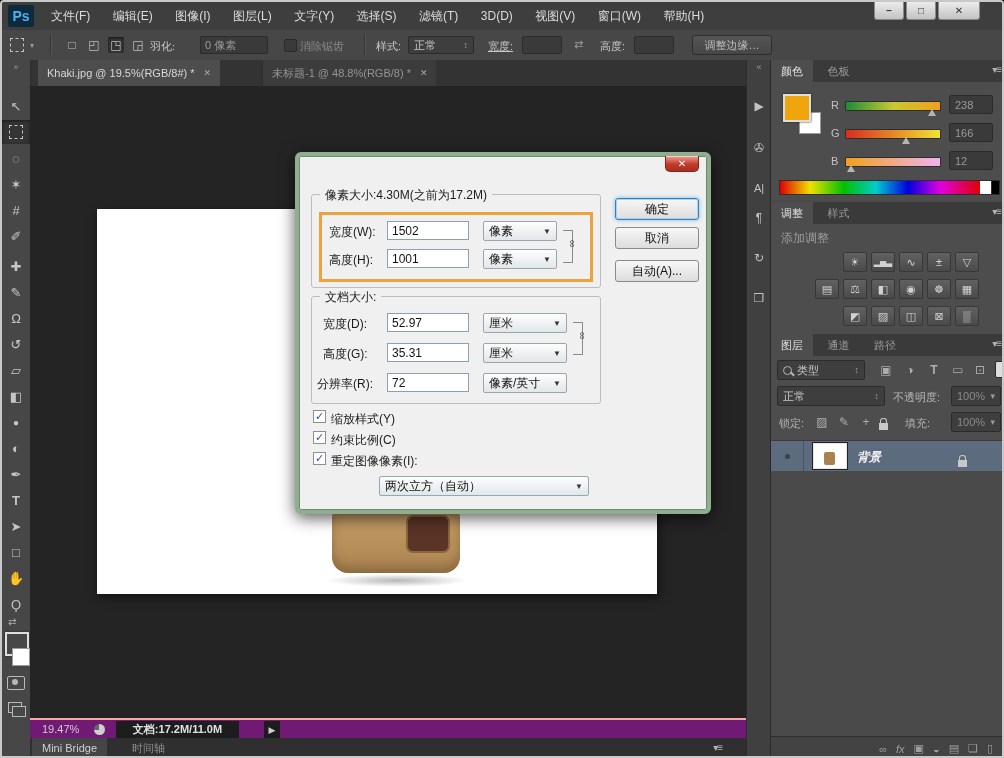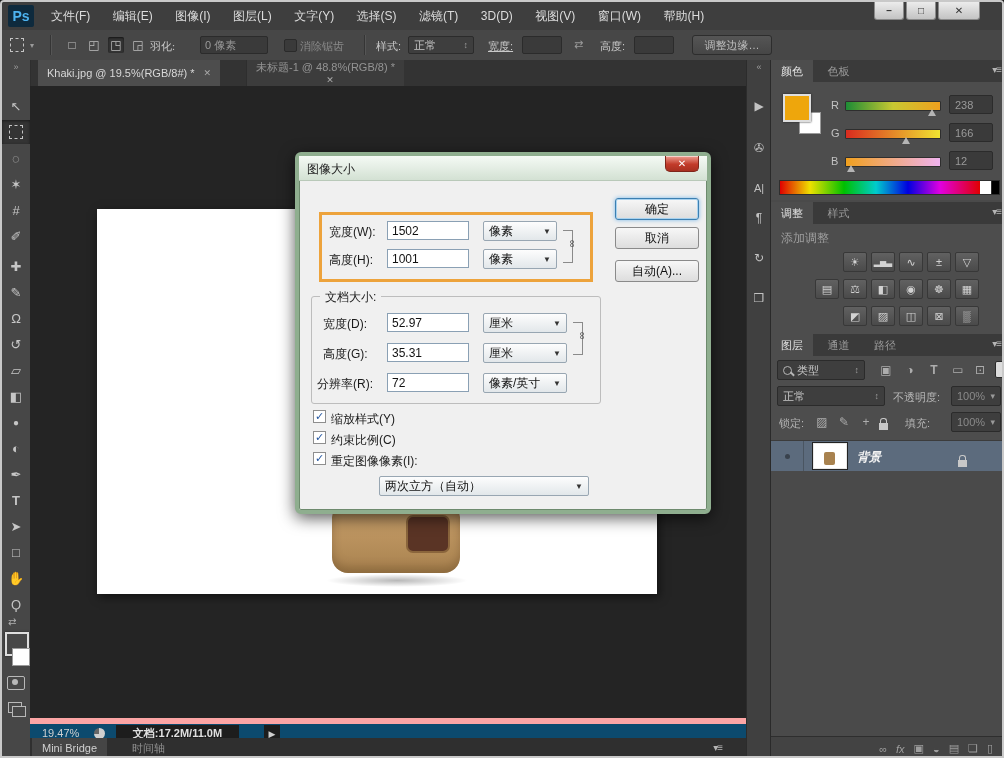--- a/index.html
+++ b/index.html
@@ -106,21 +106,21 @@
   .lthumb{width:32px;height:24px;background:#fff;border:1px solid #e8e8e8;outline:1px solid #222;position:relative;}
   .lthumb:after{content:"";position:absolute;left:10px;top:8px;width:11px;height:13px;background:#a8824f;border-radius:2px;}
   .lockico{position:relative;width:9px;height:7px;background:#c8c8c8;display:inline-block;}
   .lockico:before{content:"";position:absolute;left:1px;top:-5px;width:5px;height:4px;border:1.5px solid #c8c8c8;border-bottom:none;border-radius:3px 3px 0 0;}
   .mag{position:relative;width:7px;height:7px;border:1.5px solid #b5b5b5;border-radius:50%;display:inline-block;}
   .mag:after{content:"";position:absolute;width:5px;height:1.5px;background:#b5b5b5;transform:rotate(45deg);right:-4px;bottom:-1px;}
   .pfooter{left:0;top:676px;width:236px;height:24px;background:#434343;border-top:1px solid #2e2e2e;
            display:flex;align-items:center;justify-content:flex-end;gap:9px;padding-right:14px;box-sizing:border-box;}
   .fticon{color:#9e9e9e;font-size:11px;}
   
-  .statusbar{left:28px;top:716px;width:716px;height:20px;background:#0c4a6e;border-top:6px solid #fca5a5;}
+  .statusbar{left:28px;top:716px;width:716px;height:20px;background:#701a75;border-top:2px solid #fca5a5;}
   .statustext{color:#cfcfcf;font-size:11px;top:3px;}
   .pieicon{top:4px;width:11px;height:11px;border-radius:50%;background:conic-gradient(#cfcfcf 0 270deg,#666 270deg 360deg);}
   .docfield{top:1px;height:17px;background:#1d1d1d;color:#e0e0e0;font-size:11px;font-weight:bold;
             display:flex;align-items:center;justify-content:center;}
   .playbtn{top:1px;width:16px;height:17px;background:#1d1d1d;color:#cfcfcf;font-size:9px;display:flex;align-items:center;justify-content:center;}
   .bottombar{left:28px;top:736px;width:716px;height:20px;background:#2f2f2f;}
   .btab{top:0;height:20px;line-height:20px;font-size:11px;padding:0 10px;display:inline-block;}
   .btab.active{background:#454545;color:#d0d0d0;}
   .btab.idle{color:#8e8e8e;}
 </style>
@@ -173,21 +173,21 @@
     <span class="abs optlabel" style="left:598px;">高度:</span>
     <input class="abs darkfield" style="left: 632px; width: 40px;" value="">
     <div class="abs darkbtn" style="left:690px;width:80px;">调整边缘…</div>
   </div>
 
   <div class="abs tabbar">
     <div class="abs doctab active" style="left:8px;">
       <span>Khaki.jpg @ 19.5%(RGB/8#) *</span>
         <span class="tabclose">✕</span>
     </div>
-    <div class="abs doctab inactive" style="left:216px;flex-direction:column;">
+    <div class="abs doctab inactive" style="left:232px;">
       <span>未标题-1 @ 48.8%(RGB/8) *</span>
         <span class="tabclose">✕</span>
     </div>
   </div>
 
   <div class="abs toolbar">
     <div class="abs collapser" style="left:0;top:2px;width:28px;text-align:center;">»</div>
     <div class="abs tool" style="top:34px;">
         <span>↖</span>
       </div>
@@ -399,25 +399,25 @@
       <span class="fticon" style="font-style:italic;">fx</span>
       <span class="fticon">▣</span>
       <span class="fticon">◒</span>
       <span class="fticon">▤</span>
       <span class="fticon">❏</span>
       <span class="fticon">▯</span>
     </div>
   </div>
 
   <div class="abs dlg">
-    <div class="abs dlgtitle">
-      <span class="abs dlgtitletext">图像大小</span>
-    </div>
     <div class="abs dlgclose">✕</div>
 
+    <div class="abs grp" style="left:12px;top:38px;width:288px;height:92px;">
+      <span class="grplabel">像素大小:4.30M(之前为17.2M)</span>
+    </div>
     <div class="abs orangebox" style="left:20px;top:56px;width:268px;height:64px;"></div>
     <span class="abs dlabel" style="left:30px;top:68px;">宽度(W):</span>
     <input class="abs dinput" style="left: 88px; top: 65px; width: 82px;" value="1502">
     <div class="abs dcombo" style="left:184px;top:65px;width:74px;">
       <span>像素</span>
         <span class="arr">▼</span>
     </div>
     <span class="abs dlabel" style="left:30px;top:96px;">高度(H):</span>
     <input class="abs dinput" style="left: 88px; top: 93px; width: 82px;" value="1001">
     <div class="abs dcombo" style="left:184px;top:93px;width:74px;">

